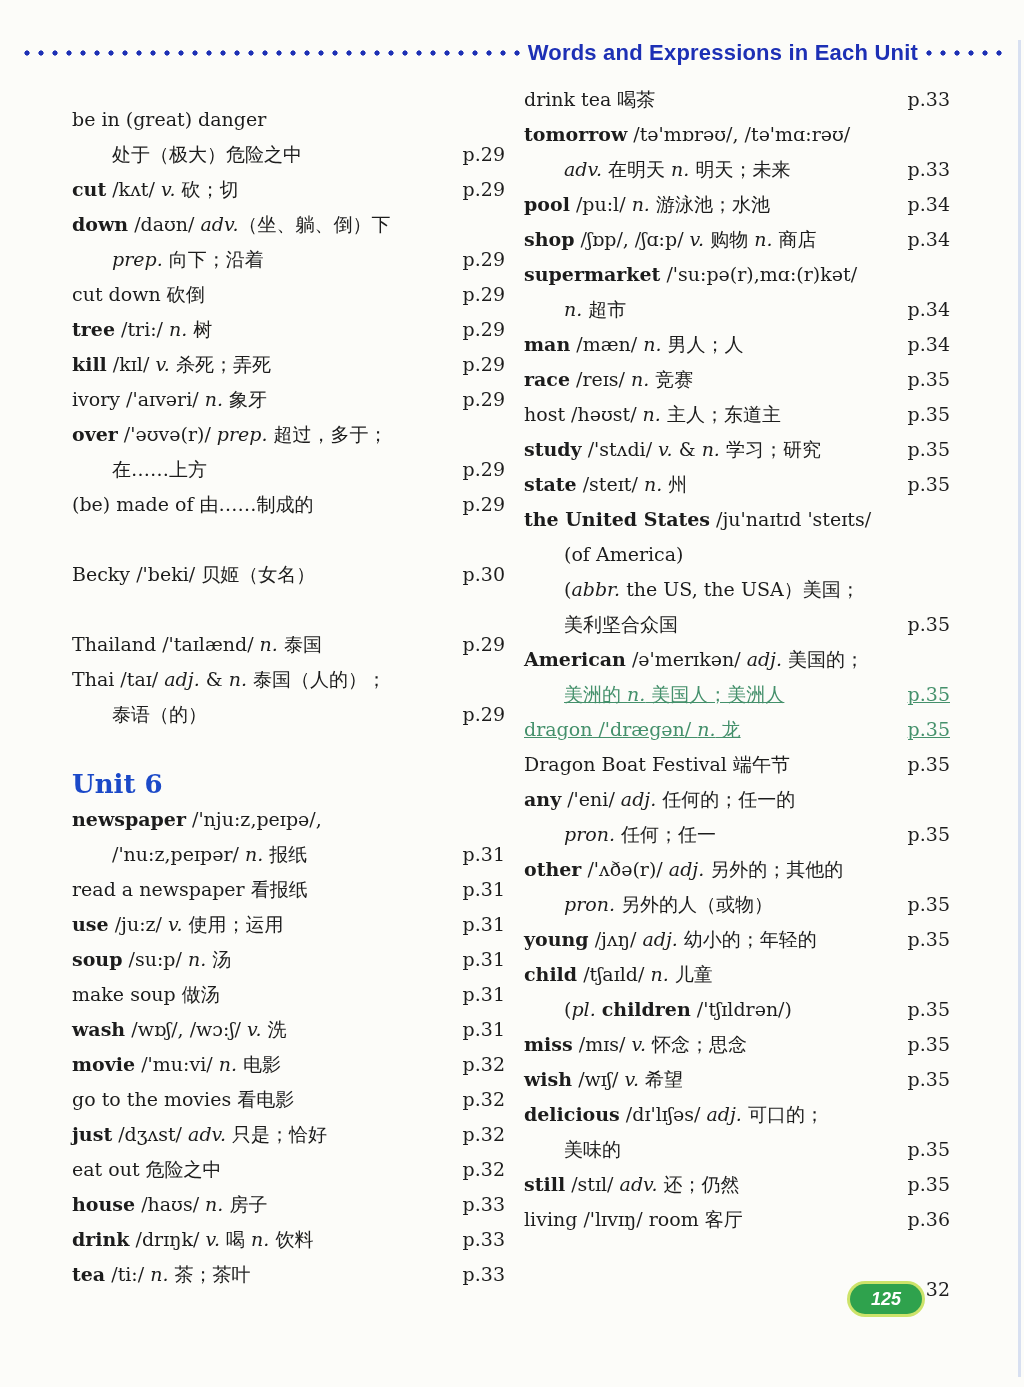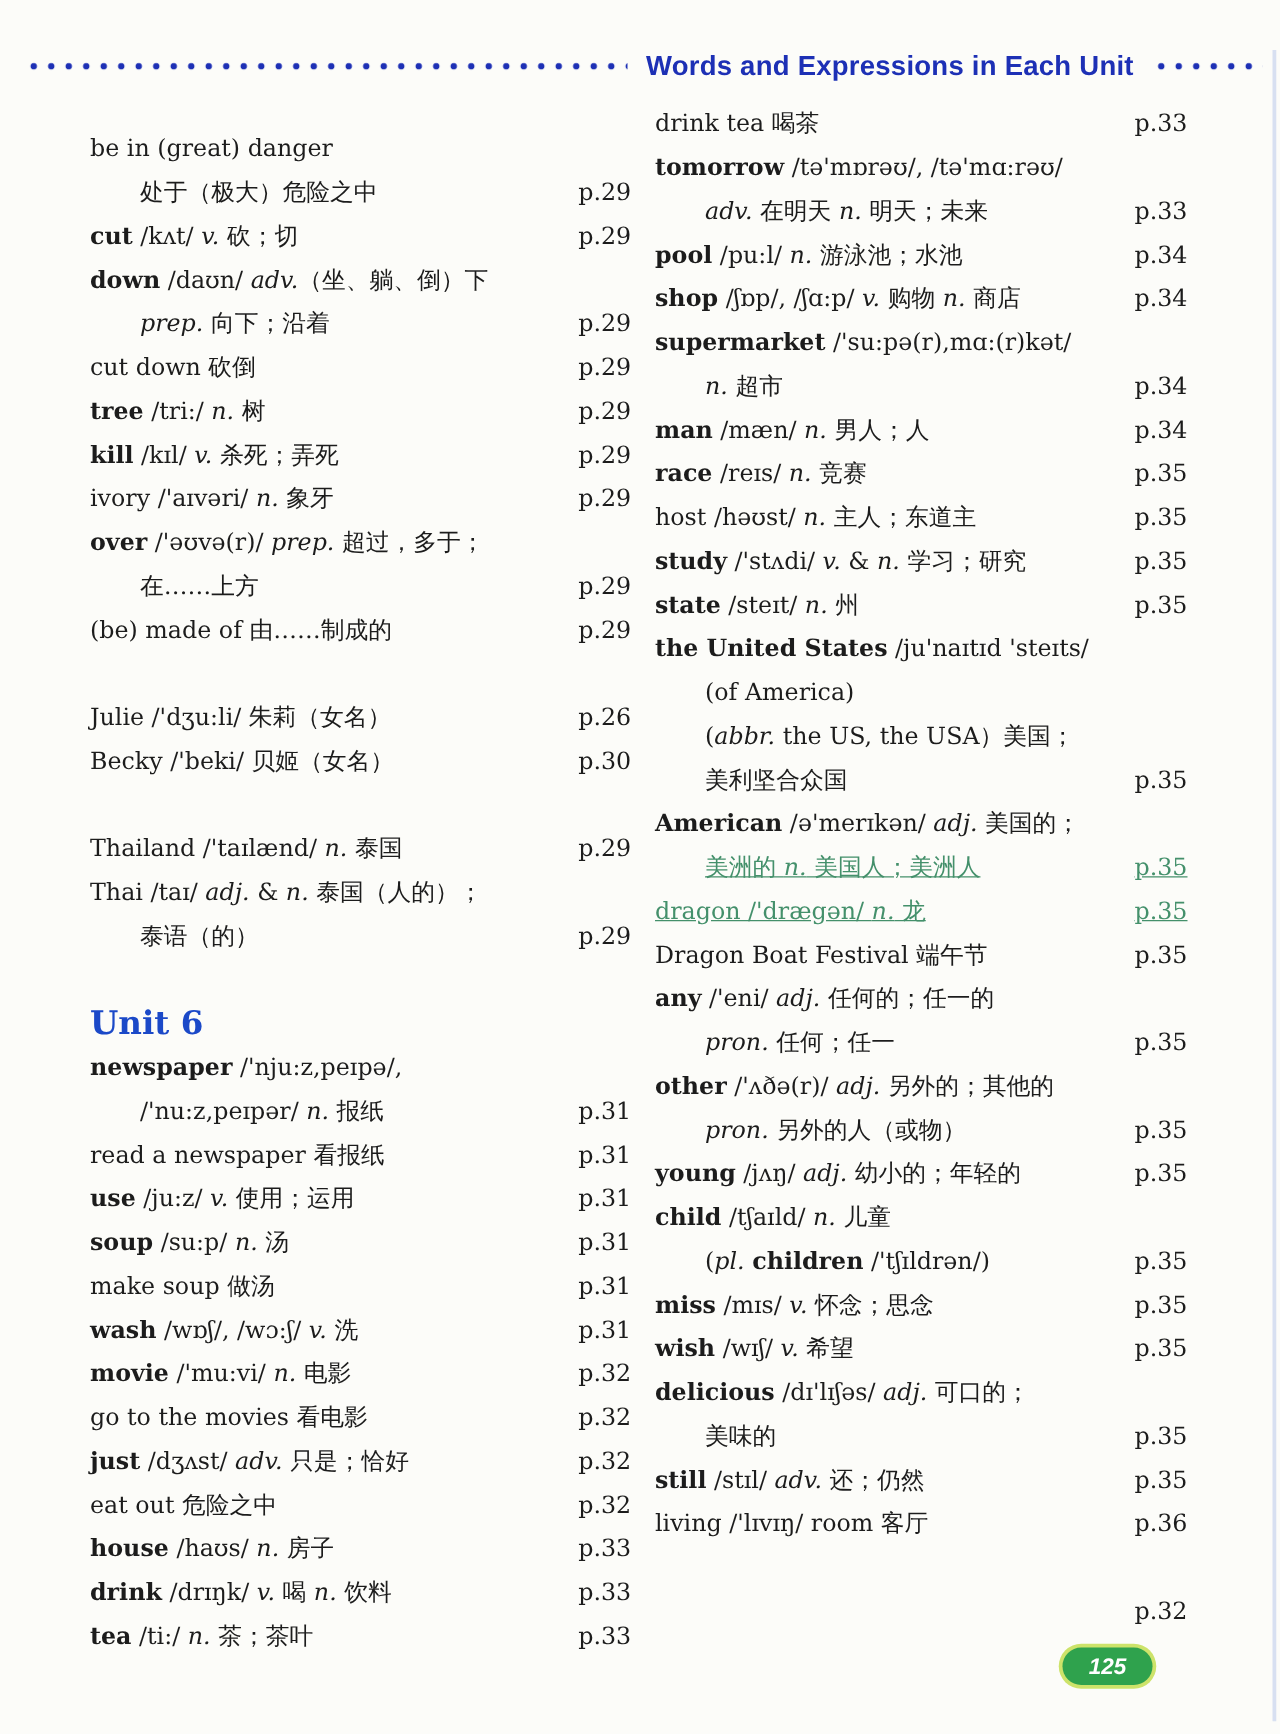--- a/index.html
+++ b/index.html
@@ -10,21 +10,21 @@
     color:#1c1c1c;
     overflow:hidden;
   }
   .page{position:relative;width:1024px;height:1387px;background:#fcfcf9;}
   .page::after{
     content:"";position:absolute;right:3px;top:40px;bottom:10px;width:3px;
     background:#aebfe6;opacity:.45;
   }
   
   .header{
-    display:flex;align-items:center;gap:15px;
+    display:flex;align-items:center;gap:4px;
     padding:40px 14px 0 20px;
   }
   .dots{
     height:8px;
     background-image:radial-gradient(circle,#1d30b5 2.3px,transparent 2.9px);
     background-size:14px 8px;
     background-position:left center;
     background-repeat:repeat-x;
   }
   .dots-left{flex:1;}
@@ -50,21 +50,21 @@
   .line .pg{margin-left:auto;padding-left:10px;}
   .line.gap{height:35px;}
   .line.unit .txt{
     font-weight:bold;color:#1b49c8;font-size:26px;
   }
   .line.tint{color:#44906b;text-decoration:underline;}
   b{font-weight:bold;}
   i{font-style:italic;}
   
   .page-badge{
-    position:absolute;left:850px;top:1318px;
+    position:absolute;left:850px;top:1284px;
     width:72px;height:30px;border-radius:16px;
     background:#2fa24d;
     box-shadow:0 0 0 3px #cde36a;
     display:flex;align-items:center;justify-content:center;
   }
   .page-badge span{
     font-family:"Liberation Sans",sans-serif;
     font-weight:bold;font-style:italic;
     color:#ffffff;font-size:18px;
   }
@@ -122,24 +122,20 @@
         <div class="line indent">
           <span class="txt">在……上方</span>
           <span class="pg">p.29</span>
         </div>
         <div class="line">
           <span class="txt">(be) made of 由……制成的</span>
           <span class="pg">p.29</span>
         </div>
         <div class="line gap"></div>
         <div class="line">
-          <span class="txt">Julie /'dʒu:li/ 朱莉（女名）</span>
-          <span class="pg">p.26</span>
-        </div>
-        <div class="line">
           <span class="txt">Becky /'beki/ 贝姬（女名）</span>
           <span class="pg">p.30</span>
         </div>
         <div class="line gap"></div>
         <div class="line">
           <span class="txt">Thailand /'taɪlænd/ <i>n.</i> 泰国</span>
           <span class="pg">p.29</span>
         </div>
         <div class="line">
           <span class="txt">Thai /taɪ/ <i>adj.</i> &amp; <i>n.</i> 泰国（人的）；</span>

